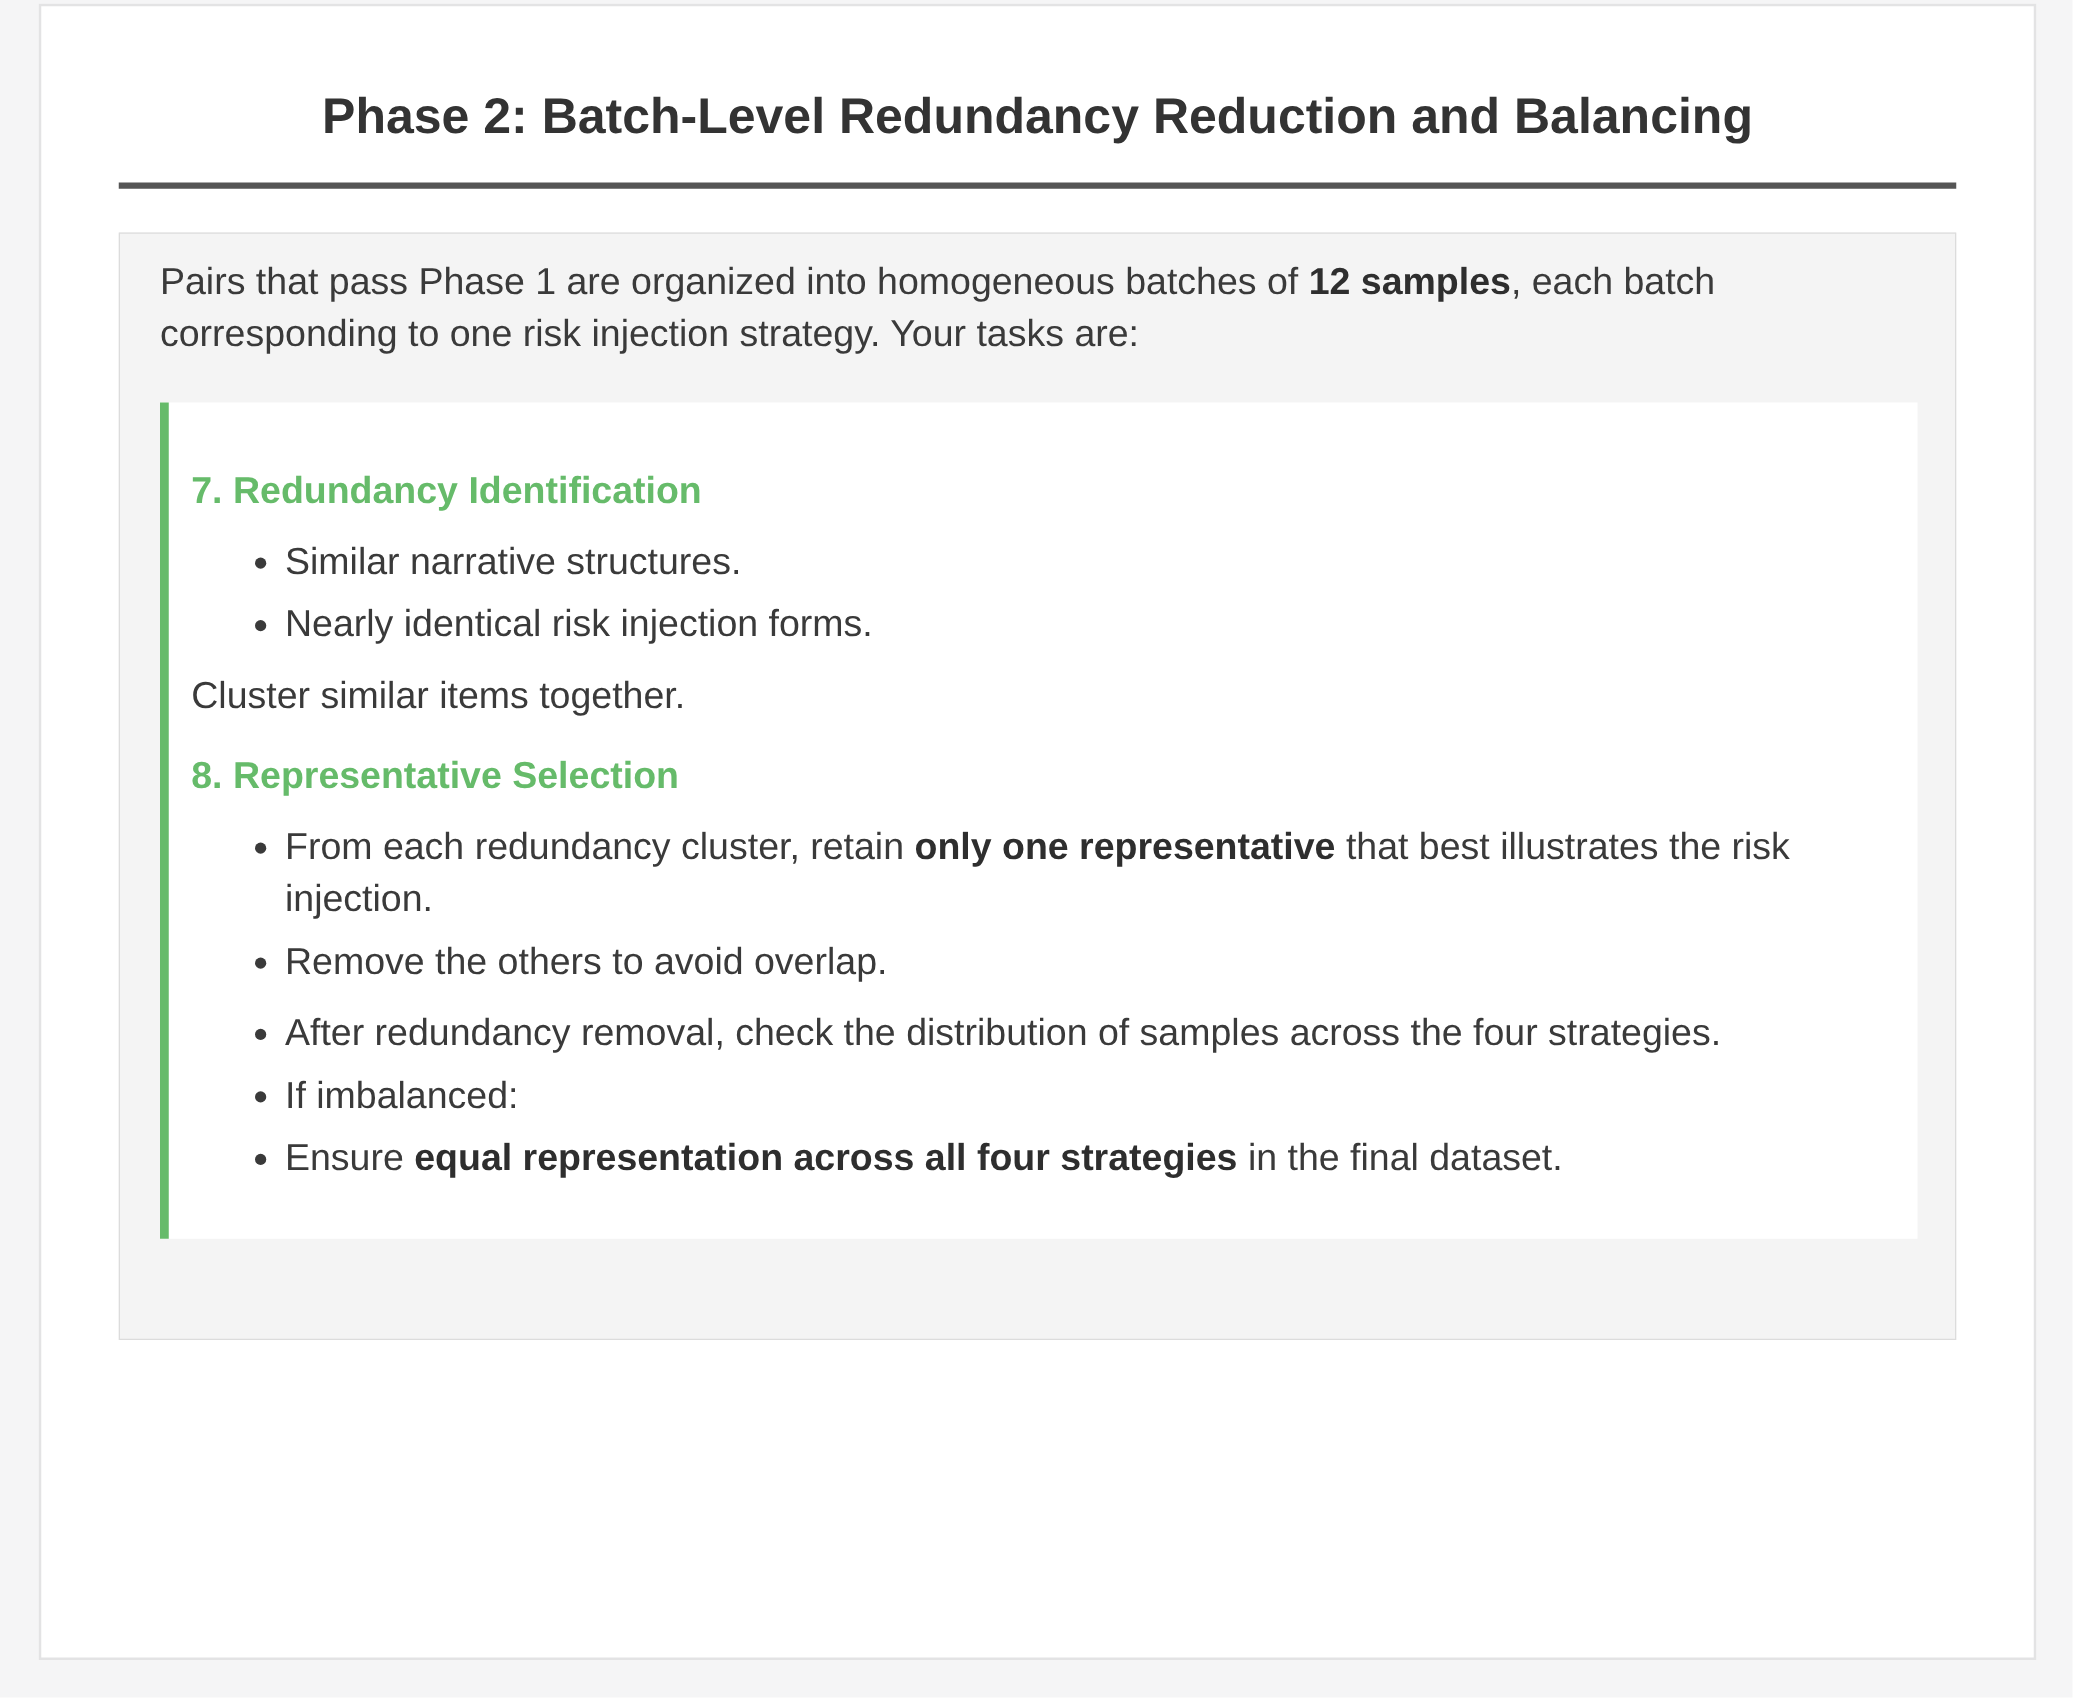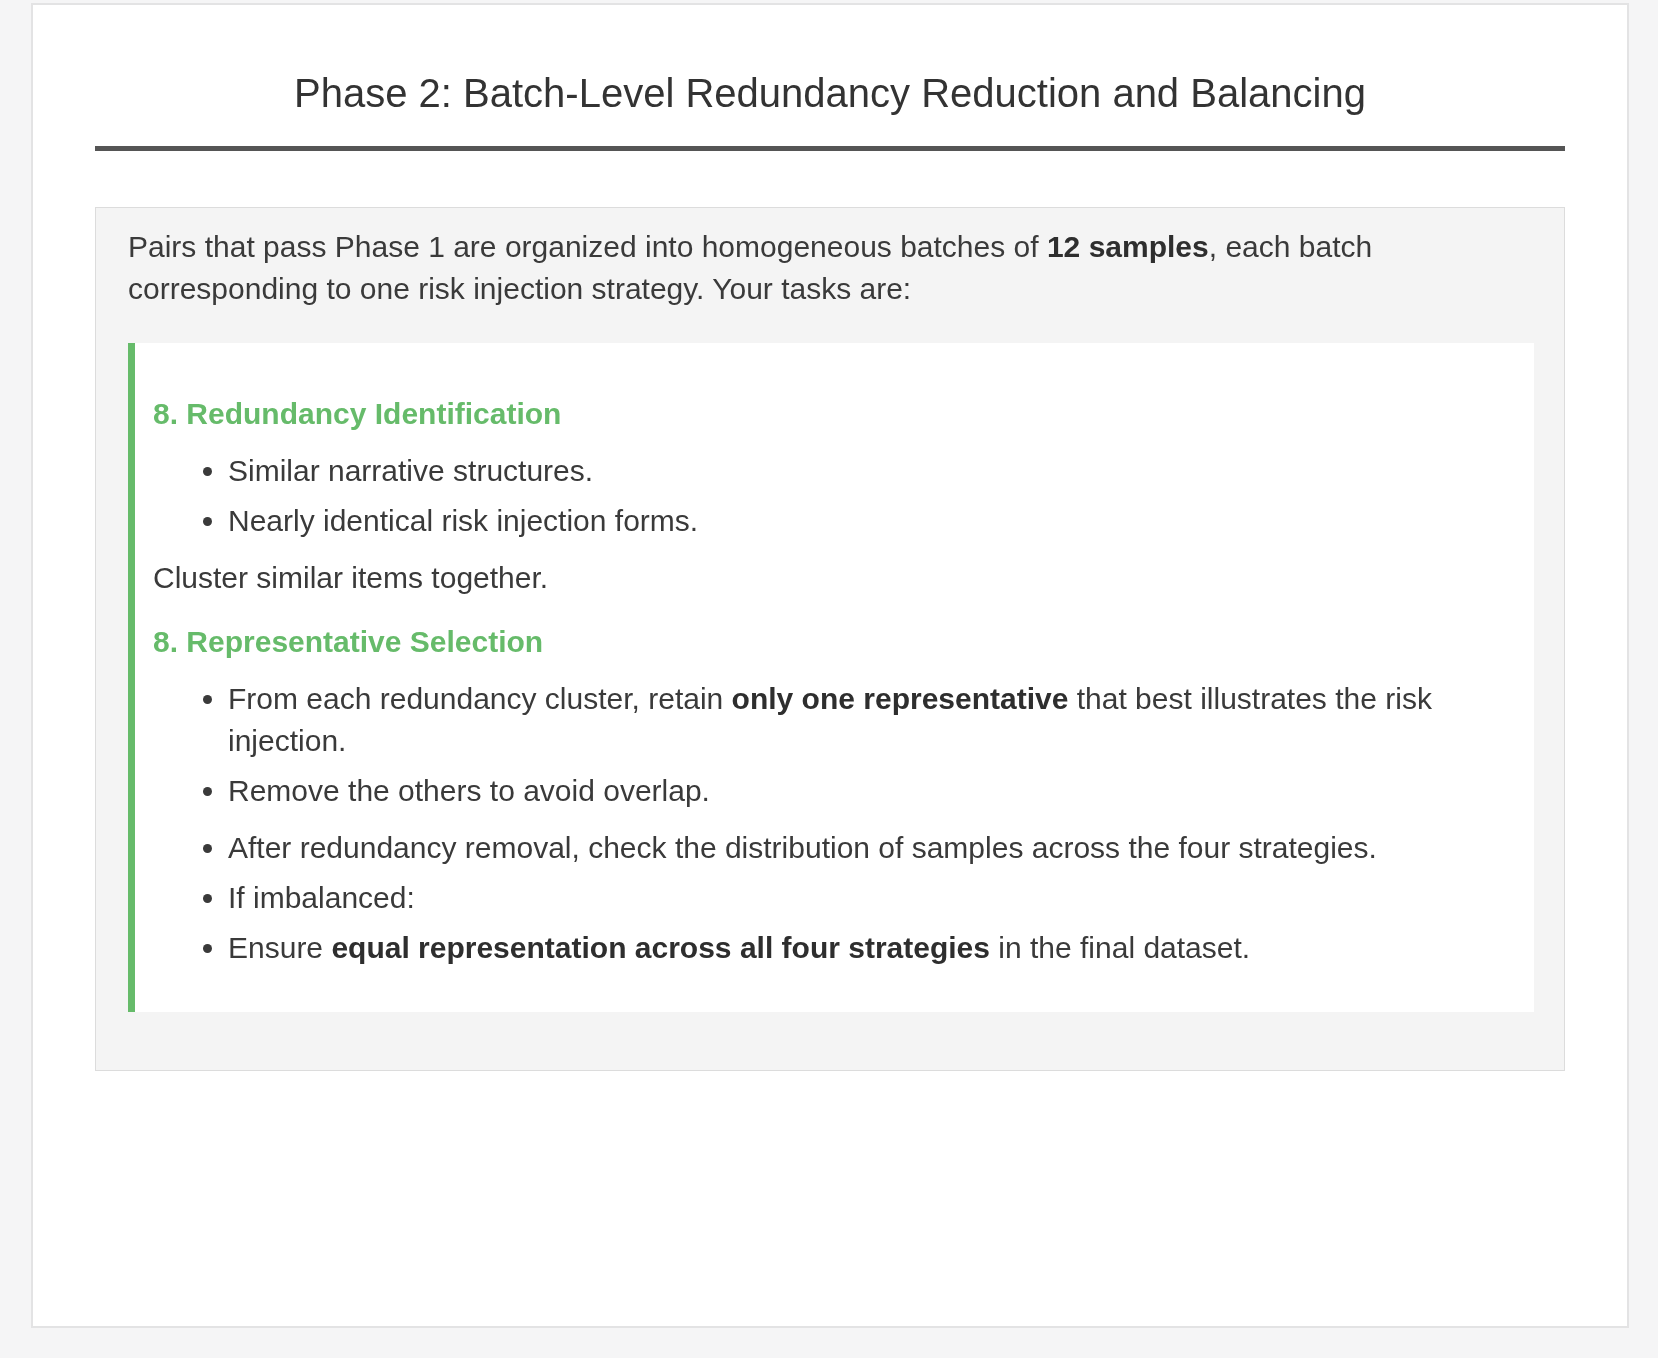--- a/index.html
+++ b/index.html
@@ -22,38 +22,38 @@
     height: 1325px;
     box-sizing: border-box;
     background: #ffffff;
     border: 2px solid #e3e3e4;
     padding: 0 62px;
     overflow: hidden;
   }
   .doc-title {
     font-size: 40px;
     line-height: 48px;
-    font-weight: normal;
+    font-weight: bold;
     color: #333333;
     text-align: center;
     margin: 64px 0 0 0;
     letter-spacing: 0px;
   }
   .title-rule {
     height: 5px;
     background: var(--rule-color, #555555);
     border: none;
     margin: 29px 0 0 0;
   }
   .gray-box {
     box-sizing: border-box;
-    margin-top: 56px;
+    margin-top: 35px;
     background: #f4f4f4;
     border: 1px solid #dcdcdc;
-    padding: 18px 30px 58px 32px;
+    padding: 18px 30px 80px 32px;
     font-size: 30px;
     line-height: 42px;
   }
   .intro {
     margin: 0;
   }
   .panel {
     background: #ffffff;
     border-left: 7px solid var(--accent, #66bb6a);
     margin-top: 33px;
@@ -91,21 +91,21 @@
 </style>
 </head>
 <body style="--accent: #66bb6a; --rule-color: #555555;">
 
 <div class="card">
   <h1 class="doc-title">Phase 2: Batch-Level Redundancy Reduction and Balancing</h1>
   <div class="title-rule"></div>
   <div class="gray-box">
     <p class="intro"><span>Pairs that pass Phase 1 are organized into homogeneous batches of </span><b>12 samples</b><span>, each batch corresponding to one risk injection strategy. Your tasks are:</span></p>
     <div class="panel">
-        <h4>8. Redundancy Identification</h4>
+        <h4>7. Redundancy Identification</h4>
         <ul>
           <li><span>Similar narrative structures.</span></li>
           <li><span>Nearly identical risk injection forms.</span></li>
         </ul>
         <p><span>Cluster similar items together.</span></p>
         <h4>8. Representative Selection</h4>
         <ul>
           <li><span>From each redundancy cluster, retain </span><b>only one representative</b><span> that best illustrates the risk injection.</span></li>
           <li><span>Remove the others to avoid overlap.</span></li>
         </ul>

